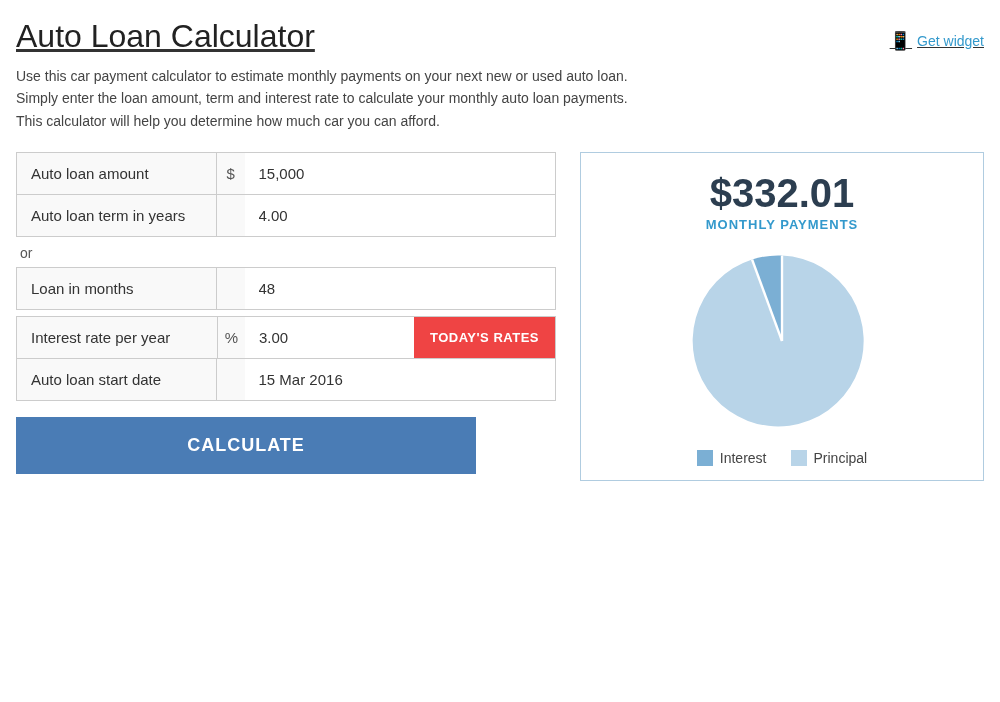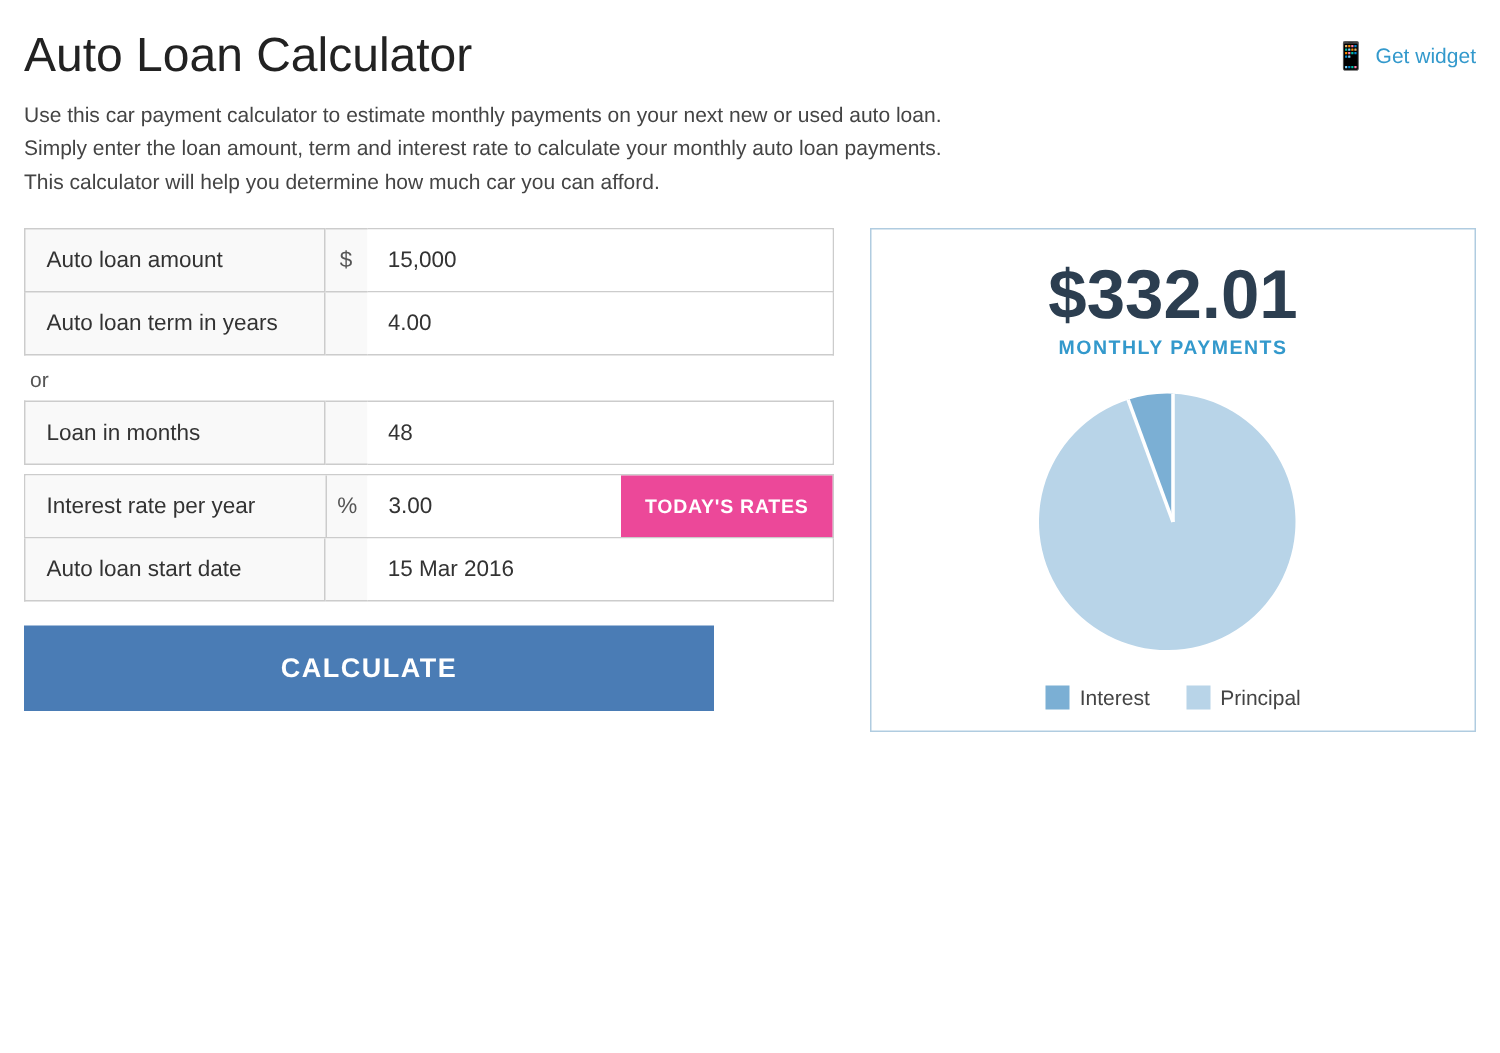--- a/index.html
+++ b/index.html
@@ -6,22 +6,23 @@
     body {
       font-family: Arial, sans-serif;
       background: #fff;
       color: #333;
       padding: 18px 16px;
       max-width: 1000px;
     }
     .header-row {
       display: flex;
       justify-content: space-between;
-      align-items: flex-start;
+      align-items: center;
       margin-bottom: 10px;
+      text-decoration: underline;
     }
     .page-title {
       font-size: 32px;
       font-weight: normal;
       color: #222;
     }
     .get-widget-link {
       display: flex;
       align-items: center;
       gap: 5px;
@@ -107,21 +108,21 @@
       border: none;
       border-left: 1px solid #ccc;
     }
     .rate-row .form-cell-input {
       flex: 1;
     }
     .rate-row .form-cell-input input {
       width: 100%;
     }
     .todays-rates-btn {
-      background: #ec4899;
+      background: #ef4444;
       color: #fff;
       border: none;
       font-size: 13px;
       font-weight: bold;
       padding: 0 16px;
       cursor: pointer;
       white-space: nowrap;
       letter-spacing: 0.5px;
     }
     .calculate-btn {
@@ -141,21 +142,21 @@
     
     .right-panel {
       flex: 1;
       border: 1px solid #b0cce0;
       background: #fff;
       padding: 18px 14px 14px;
       min-width: 280px;
       text-align: center;
     }
     .monthly-amount {
-      font-size: 46px;
+      font-size: 40px;
       font-weight: bold;
       color: #2c3e50;
       line-height: 1.1;
     }
     .monthly-label {
       font-size: 13px;
       font-weight: bold;
       color: #3399cc;
       letter-spacing: 1px;
       margin-top: 2px;

